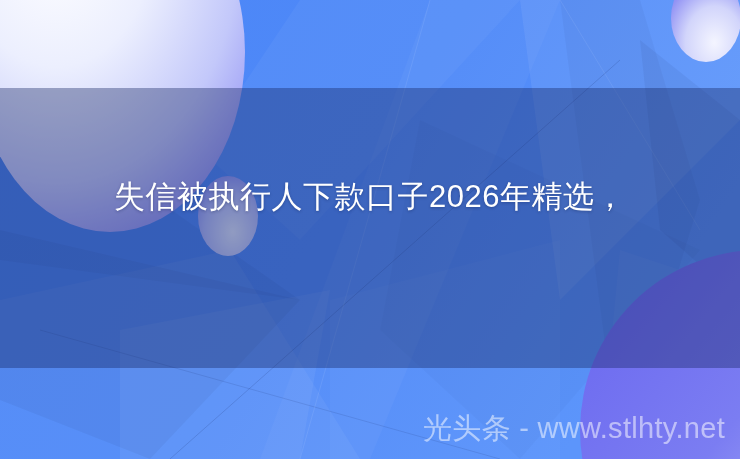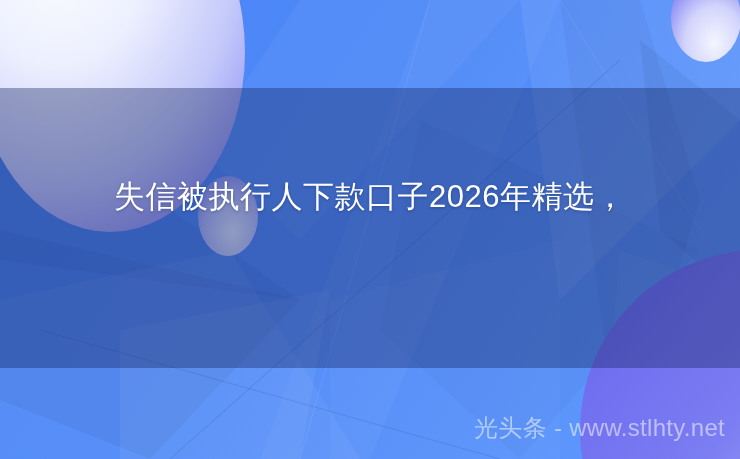--- a/index.html
+++ b/index.html
@@ -56,21 +56,21 @@
   }
   .title-line {
     display: block;
   }
 
   
   .watermark {
     position: absolute;
     right: 15px;
     bottom: 14px;
-    font-size: 24px;
+    font-size: 29px;
     line-height: 34px;
     color: rgba(255, 255, 255, 0.52);
     letter-spacing: 0.3px;
     white-space: nowrap;
     font-weight: 400;
   }
 </style>
 </head>
 <body>
 

